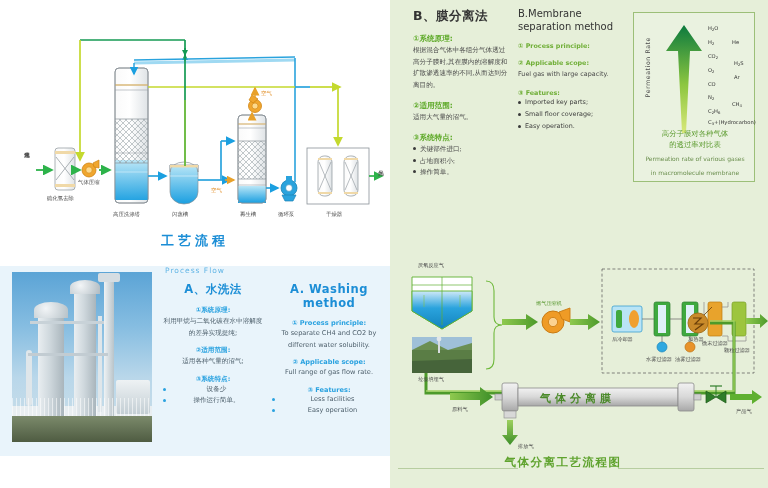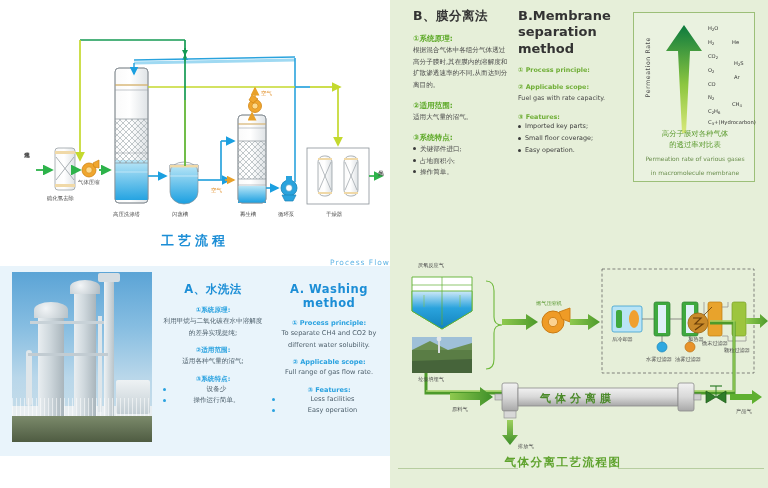--- a/index.html
+++ b/index.html
@@ -22,21 +22,21 @@
   .pfd svg { position:absolute; left:0; top:0; }
   .pfd-label {
     position:absolute; font-size:5.4px; color:#4a4a4a;
     font-family:"DejaVu Sans", sans-serif; white-space:nowrap; line-height:1;
   }
   .pfd-label.vert { writing-mode:vertical-rl; text-orientation:upright; letter-spacing:0px; }
   .pfd-label.orange { color:#e08a1e; }
 
   .pf-title { position:absolute; left:0; top:232px; width:390px; text-align:center; }
   .pf-title .cn { font-size:13px; color:#1c8ed6; font-weight:bold; letter-spacing:4px; }
-  .pf-title .en { font-size:7.5px; color:#63b6e6; letter-spacing:1px; margin-top:8px;text-align:right; }
+  .pf-title .en { font-size:7.5px; color:#63b6e6; letter-spacing:1px; margin-top:16px; }
 
   
   .photo { position:absolute; left:12px; top:272px; width:140px; height:170px; overflow:hidden; }
   .photo .sky { position:absolute; inset:0;
     background:linear-gradient(180deg,#5ba4d6 0%,#86bde1 32%,#b9d7ea 62%,#cfe0e8 100%); }
   .photo .ground { position:absolute; left:0; bottom:0; width:100%; height:26px;
     background:linear-gradient(180deg,#7b8a6b,#4f5c42); }
   .photo .fence { position:absolute; left:0; bottom:18px; width:100%; height:26px;
     background:repeating-linear-gradient(90deg, rgba(255,255,255,.55) 0 1px, transparent 1px 4px); }
   .photo .twr { position:absolute; background:linear-gradient(90deg,#e9eef1,#cfd8dd 45%,#a9b5bc); border-radius:2px 2px 0 0; }
@@ -74,21 +74,21 @@
   .right-panel { position:absolute; left:390px; top:0; width:378px; height:488px; background:#e6efd9; }
   .rp-cn { position:absolute; left:23px; top:8px; width:95px; }
   .rp-cn h3 { font-size:12.5px; color:#333; font-weight:bold; letter-spacing:.5px; }
   .rp-cn .sub { color:#5faa2a; font-size:7.6px; font-weight:bold; margin-top:9px; }
   .rp-cn .body { color:#4a4a4a; font-size:6.6px; line-height:1.78; margin-top:1px; }
   .rp-cn .li { color:#4a4a4a; font-size:6.6px; line-height:1.8; padding-left:7px; position:relative;font-family:Liberation Serif, serif; }
   .rp-cn .li:before { content:""; position:absolute; left:0; top:4px; width:3px; height:3px;
      background:#3a3a3a; border-radius:50%; }
 
   .rp-en { position:absolute; left:128px; top:8px; width:104px; }
-  .rp-en h3 { font-size:13px; color:#333; font-weight:bold; line-height:1.25; }
+  .rp-en h3 { font-size:10px; color:#333; font-weight:normal; line-height:1.25; }
   .rp-en .sub { color:#6fae36; font-size:6.4px; font-weight:bold; margin-top:9px; }
   .rp-en .body { color:#4a4a4a; font-size:6.4px; line-height:1.9; margin-top:1px; text-align:justify; }
   .rp-en .li { color:#3c3c3c; font-size:6.4px; line-height:1.85; padding-left:7px; position:relative; }
   .rp-en .li:before { content:""; position:absolute; left:0; top:4px; width:3px; height:3px;
      background:#3a3a3a; border-radius:50%; }
 
   
   .perm-box { position:absolute; left:243px; top:12px; width:122px; height:170px;
      border:1px solid #9cbf78; background:#eaf2e0; }
   .perm-rate-lbl { position:absolute; left:10px; top:24px; font-size:6.2px; color:#4a4a4a;
@@ -323,21 +323,21 @@
       <div class="sub">③系统特点:</div>
       <div class="li">关键部件进口;</div>
       <div class="li">占地面积小;</div>
       <div class="li">操作简单。</div>
     </div>
 
     <div class="rp-en">
       <h3>B.Membrane separation method</h3>
       <div class="sub">① Process principle:</div>
       <div class="sub">② Applicable scope:</div>
-      <div class="body">Fuel gas with rate capacity.</div>
+      <div class="body">Fuel gas with large capacity.</div>
       <div class="sub">③ Features:</div>
       <div class="li">Imported key parts;</div>
       <div class="li">Small floor coverage;</div>
       <div class="li">Easy operation.</div>
     </div>
 
     <div class="perm-box">
       <div class="perm-rate-lbl">Permeation Rate</div>
       <svg width="60" height="112" viewBox="0 0 60 112" style="position:absolute;left:22px;top:8px;">
         <defs>

